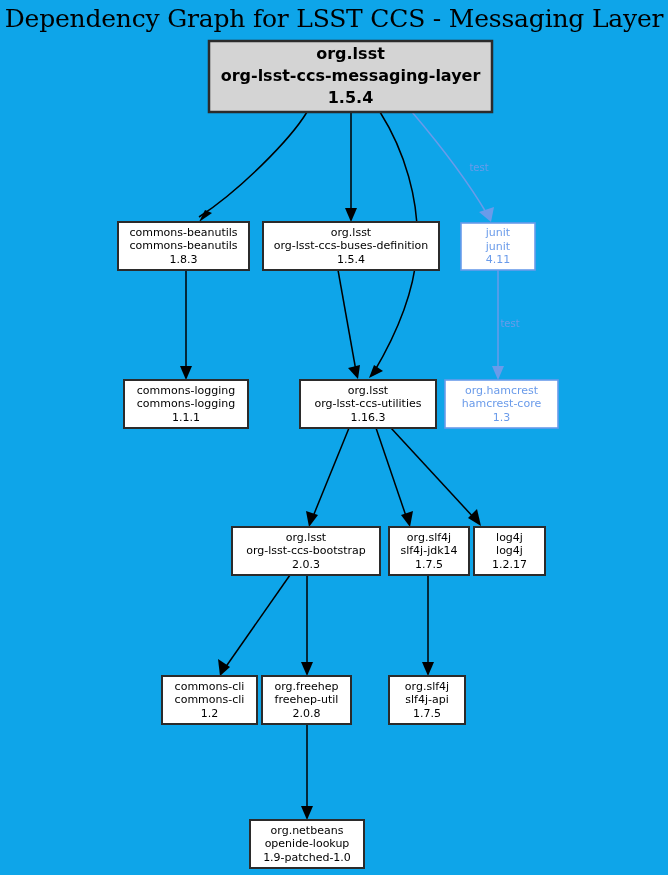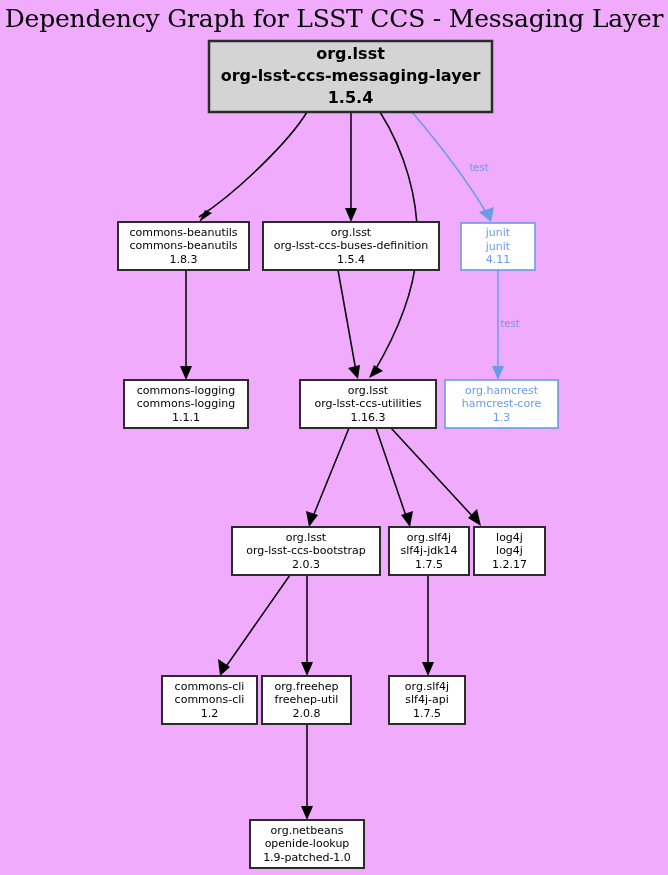--- a/index.html
+++ b/index.html
@@ -4,21 +4,21 @@
 <style>
   html, body {
     margin: 0;
     padding: 0;
     background: #ffffff;
   }
   #canvas {
     position: relative;
     width: 668px;
     height: 875px;
-    background: #f0abfc;
+    background: #0ea5e9;
     overflow: hidden;
     font-family: "DejaVu Sans", sans-serif;
   }
   #graph-title {
     position: absolute;
     left: 0;
     top: 4px;
     width: 668px;
     text-align: center;
     font-family: "DejaVu Serif", "Liberation Serif", serif;

